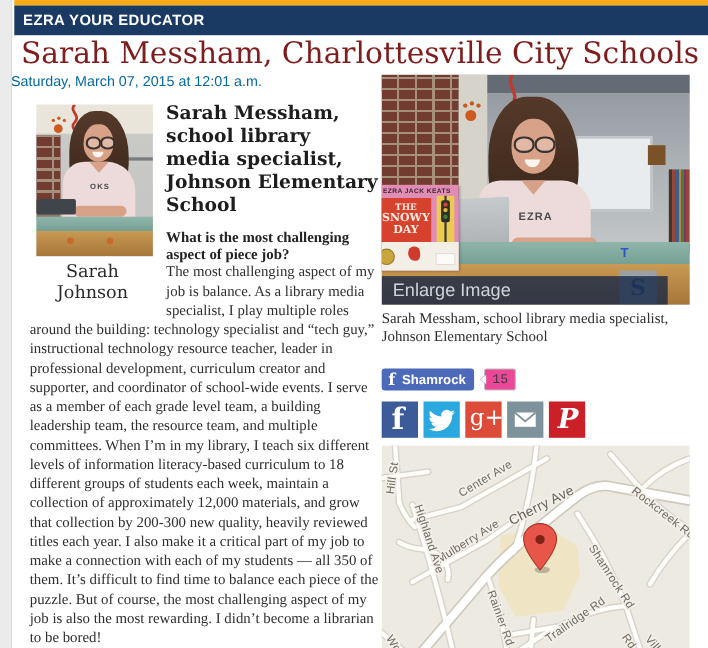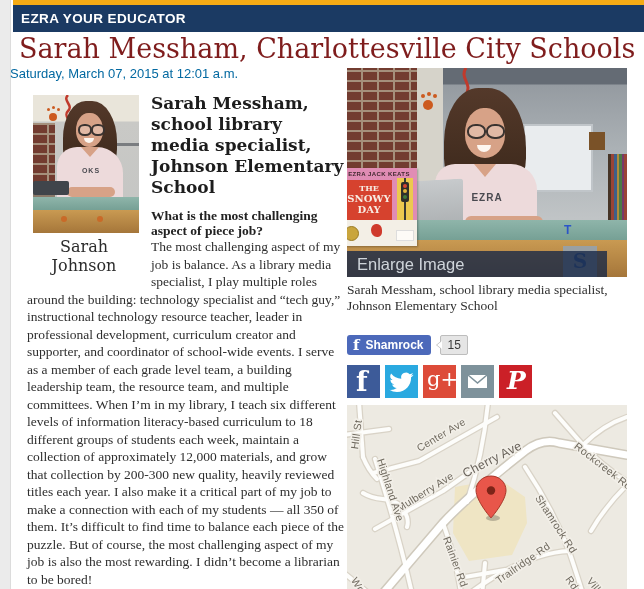--- a/index.html
+++ b/index.html
@@ -48,21 +48,21 @@
   .deskteal{background:linear-gradient(#8fb5aa,#76a095);}
   .deskwood{background:linear-gradient(#c99a52,#a5763a);}
   .lap{background:linear-gradient(#c7cacc,#aeb2b4);border-radius:3px;border-bottom:4px solid #8f9395;}
 
   
   .fbrow{margin-top:20px;height:21px;display:flex;align-items:center;}
   .fb-btn{display:inline-flex;align-items:center;height:20px;border-radius:3px;color:#fff;
           font-size:12px;font-weight:bold;padding:0 8px 0 6px;cursor:pointer;}
   .fb-f{font-family:"DejaVu Serif",serif;font-size:15px;font-weight:bold;margin-right:6px;}
   .fb-count{position:relative;display:inline-block;height:18px;line-height:18px;border:1px solid #bdbdbd;
-            border-radius:2px;background:#e5e5e5;color:#3b3b3b;font-size:12px;padding:0 6px;margin-left:9px;}
+            border-radius:2px;background:#ec4899;color:#3b3b3b;font-size:12px;padding:0 6px;margin-left:9px;font-family:Liberation Mono, monospace;}
   .fb-count:before{content:"";position:absolute;left:-5px;top:5px;border:4px solid transparent;border-left:none;border-right:5px solid #bdbdbd;}
   .fb-count:after{content:"";position:absolute;left:-4px;top:5px;border:4px solid transparent;border-left:none;border-right:5px solid #fff;}
 
   
   .icons{margin-top:10px;display:flex;gap:5px;}
   .sic{width:33px;height:33px;position:relative;cursor:pointer;overflow:hidden;}
   .sic svg{position:absolute;left:0;top:0;}
   .glyph-f{position:absolute;left:9px;top:1px;color:#fff;font-family:"DejaVu Serif",serif;font-weight:bold;font-size:27px;}
   .glyph-g{position:absolute;left:4px;top:2px;color:#fff;font-family:"DejaVu Serif",serif;font-size:21px;}
   .glyph-p{position:absolute;left:8px;top:1px;color:#fff;font-family:"DejaVu Serif",serif;font-weight:bold;font-style:italic;font-size:25px;}

